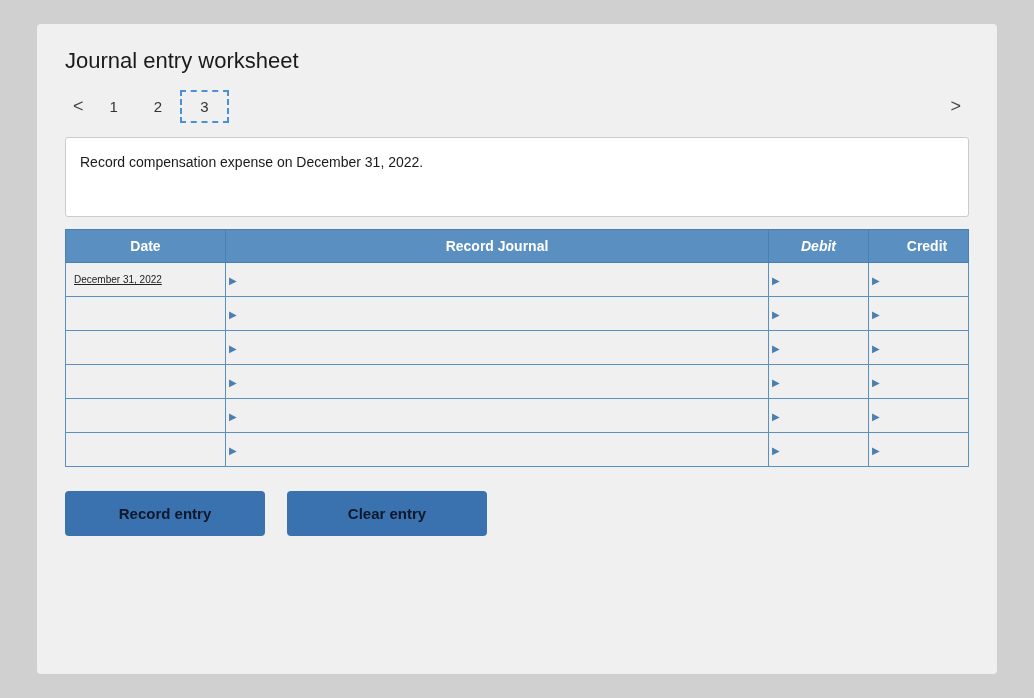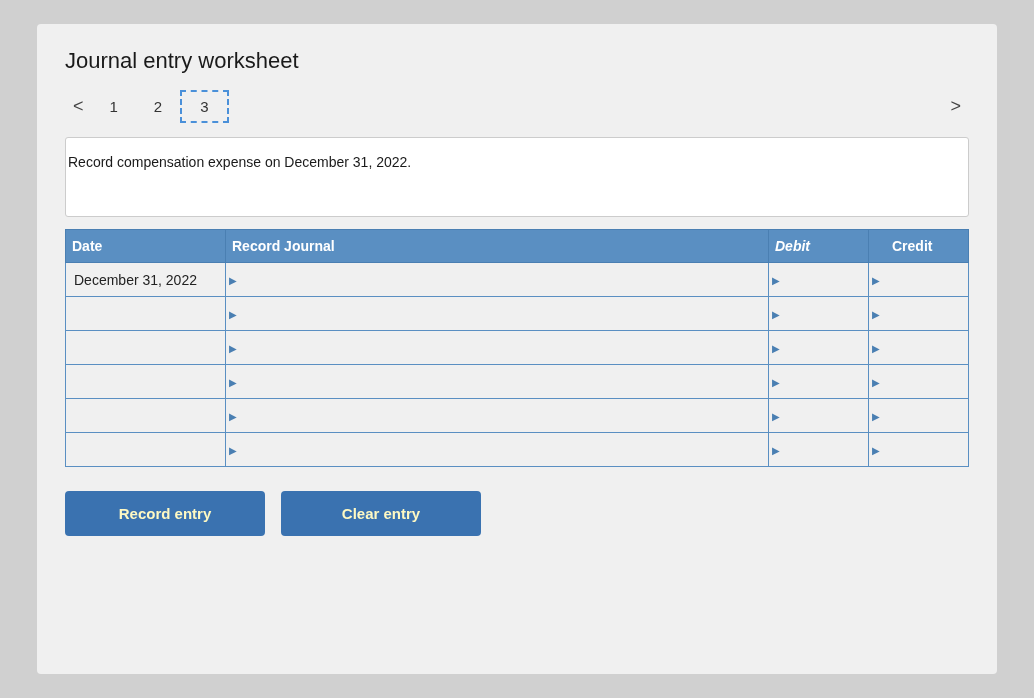--- a/index.html
+++ b/index.html
@@ -49,60 +49,61 @@
       background: transparent;
       color: #333;
     }
     .nav-arrow.right {
       margin-left: auto;
     }
     .description-box {
       background: #fff;
       border: 1px solid #ccc;
       border-radius: 3px;
-      padding: 16px 2px;
+      padding: 16px 14px;
       min-height: 80px;
       margin-bottom: 12px;
       font-size: 14px;
       color: #1a1a1a;
     }
     .note-text {
       color: #c0392b;
       font-size: 13px;
       margin-bottom: 12px;
     }
     .journal-table {
       width: 100%;
       border-collapse: collapse;
       border: 1px solid #5a8fc2;
       margin-bottom: 24px;
     }
     .journal-table th {
       background: #5a8fc2;
       color: #fff;
       font-weight: bold;
-      text-align: left;
+      text-align: center;
       padding: 8px 6px;
       border: 1px solid #4a7fb2;
       font-size: 14px;
     }
     .journal-table th.date-col { width: 160px; }
     .journal-table th.journal-col { }
     .journal-table th.debit-col { width: 100px; font-style: italic; }
     .journal-table th.credit-col { width: 100px; padding-left: 23px; }
     .journal-table td {
       border: 1px solid #5a8fc2;
       padding: 0;
       height: 34px;
       vertical-align: middle;
     }
     .journal-table td.date-cell {
       padding: 4px 8px;
-      font-size: 14px;
+      font-size: 10px;
       color: #222;
+      text-decoration: underline;
     }
     .td-with-arrow {
       position: relative;
     }
     .td-with-arrow::before {
       content: '▶';
       color: #4a7fb2;
       font-size: 10px;
       position: absolute;
       left: 3px;
@@ -124,32 +125,32 @@
       font-family: Arial, sans-serif;
       padding: 2px 4px;
     }
     .buttons-row {
       display: flex;
       align-items: center;
       gap: 0;
     }
     .btn {
       background: #3a72b0;
-      color: #fef9c3;
+      color: #0f172a;
       font-weight: bold;
       font-size: 15px;
       border: none;
       border-radius: 4px;
       padding: 14px 0;
       cursor: pointer;
       width: 200px;
       text-align: center;
     }
     .btn-record { margin-right: 16px; }
-    .btn-clear { margin-right: auto; }
+    .btn-clear { margin-right: auto; margin-left: 6px; }
     .btn-view { }
   </style>
 </head>
 <body>
 
 <div class="worksheet-container">
   <div class="title">Journal entry worksheet</div>
 
   <div class="tabs-row">
     <span class="nav-arrow left">&lt;</span>

